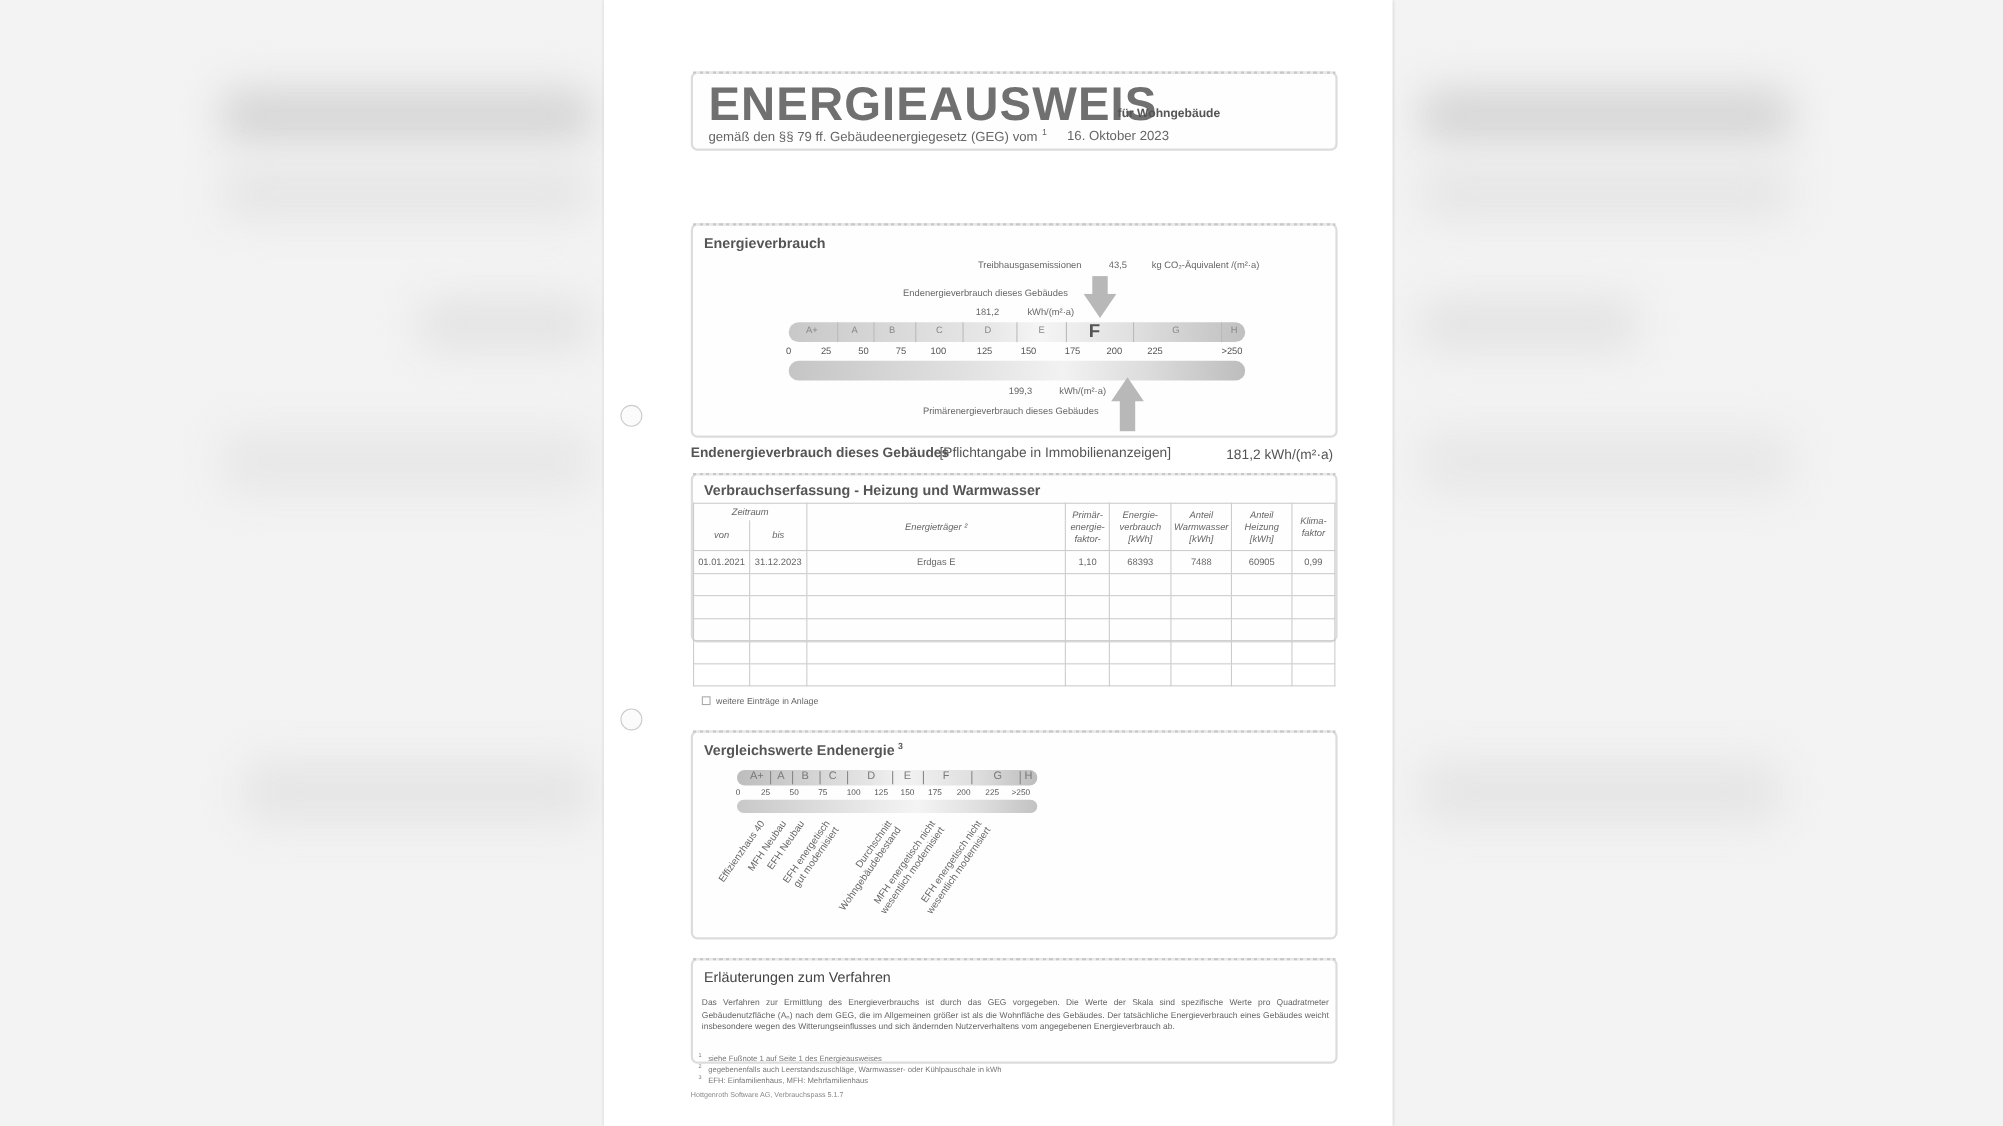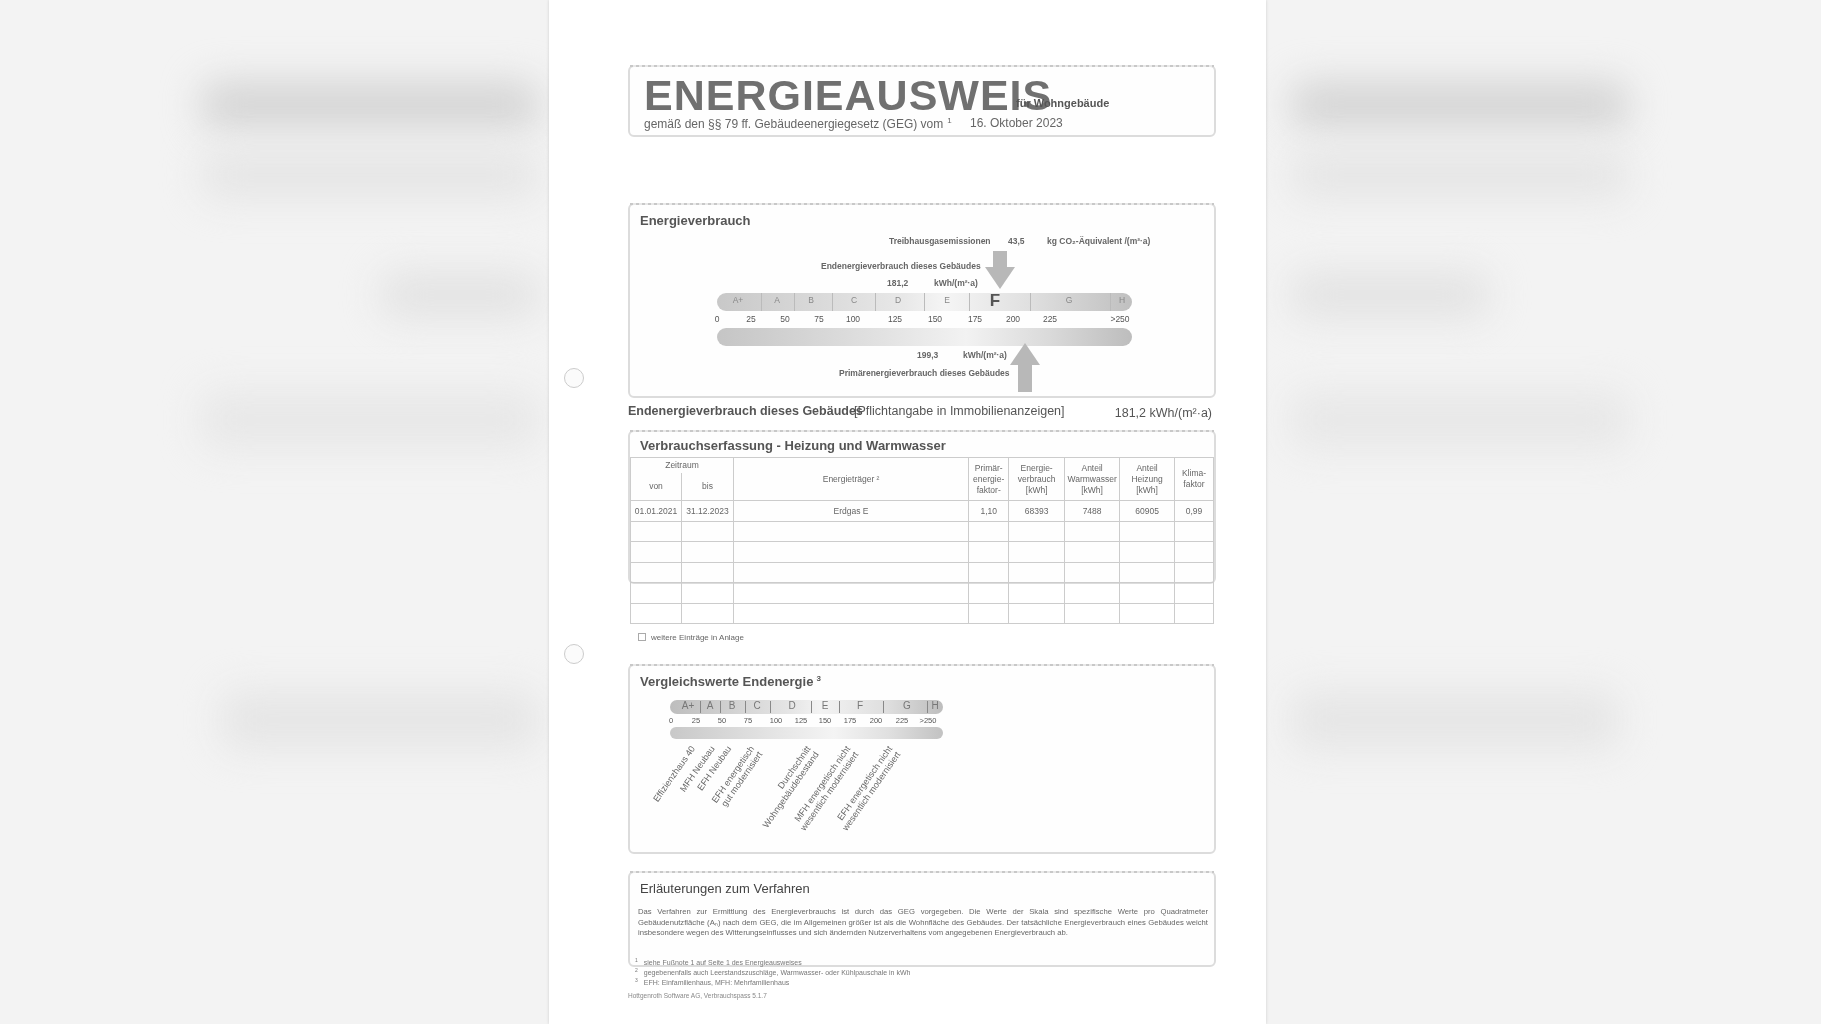--- a/index.html
+++ b/index.html
@@ -30,41 +30,41 @@
   .titlerow .t1 { position: absolute; left: 0; top: 4px; font-weight: bold; }
   .titlerow .t2 { position: absolute; left: 284px; top: 4px; font-weight: bold; }
   .titlerow .t3 { position: absolute; left: 407px; top: 4px; }
   .titlerow .pg { position: absolute; left: 532px; top: -10px; width: 36px; height: 36px; border: 2px solid #ddd;
                   border-radius: 50%; text-align: center; line-height: 32px; font-size: 16px; color: #555; }
 
   
   .ev { top: 203px; height: 195px; }
   .sec-title { position: absolute; left: 10px; font-size: 13px; font-weight: bold; color: #555; }
   .lbl { position: absolute; font-size: 8.5px; color: #666; white-space: nowrap; }
-  .lbl.b { font-weight: bold; }
+  .lbl.b { font-weight: normal; }
   .scale { position: absolute; left: 87px; width: 415px; height: 18px; border-radius: 9px;
            background: linear-gradient(90deg, #c8c8c8 0%, #e8e8e8 45%, #f5f5f5 55%, #e0e0e0 75%, #c0c0c0 100%); }
   .scale-bottom { position: absolute; left: 87px; width: 415px; height: 18px; border-radius: 9px;
            background: linear-gradient(90deg, #c5c5c5 0%, #e2e2e2 40%, #f2f2f2 60%, #dadada 80%, #bdbdbd 100%); }
   .cls { position: absolute; top: 2px; font-size: 8.5px; color: #888; transform: translateX(-50%); }
   .cls.big { font-size: 17px; font-weight: bold; top: -2px; color: #555; }
   .sep { position: absolute; top: 0; width: 1px; height: 18px; background: #bbb; }
   .tick { position: absolute; font-size: 8.5px; color: #555; transform: translateX(-50%); }
   .arr { position: absolute; background: #b8b8b8; }
 
   .ende-line { position: absolute; left: 79px; top: 404px; width: 588px; height: 22px; font-size: 12.5px; }
   .ende-line .a { position: absolute; left: 0; top: 0; font-weight: bold; color: #555; }
   .ende-line .b { position: absolute; left: 226px; top: 0; color: #555; }
   .ende-line .c { position: absolute; right: 4px; top: 2px; color: #555; }
 
   
   .vf { top: 430px; height: 154px; }
   table.grid { position: absolute; left: 0; top: 25px; width: 584px; border-collapse: collapse; font-size: 8.5px; color: #666; }
   table.grid td, table.grid th { border: 1px solid #ccc; text-align: center; font-weight: normal; padding: 1px; }
-  table.grid thead th { height: 24px; vertical-align: middle; line-height: 11px; }
+  table.grid thead th { height: 24px; vertical-align: middle; line-height: 11px; font-style: italic; }
   table.grid tbody td { height: 20.5px; }
   .chk { position: absolute; left: 8px; top: 201px; font-size: 8px; color: #666; }
   .chk span.box-ic { display: inline-block; width: 8px; height: 8px; border: 1px solid #aaa; margin-right: 5px; vertical-align: -1px; }
 
   
   .vw { top: 664px; height: 190px; }
   .scale2 { position: absolute; left: 40px; width: 273px; height: 14px; border-radius: 7px;
             background: linear-gradient(90deg, #bdbdbd 0%, #e6e6e6 45%, #f3f3f3 55%, #dedede 80%, #bdbdbd 100%); }
   .scale2b { position: absolute; left: 40px; width: 273px; height: 12px; border-radius: 6px;
             background: linear-gradient(90deg, #c8c8c8 0%, #e6e6e6 40%, #f4f4f4 60%, #e0e0e0 80%, #c2c2c2 100%); }

